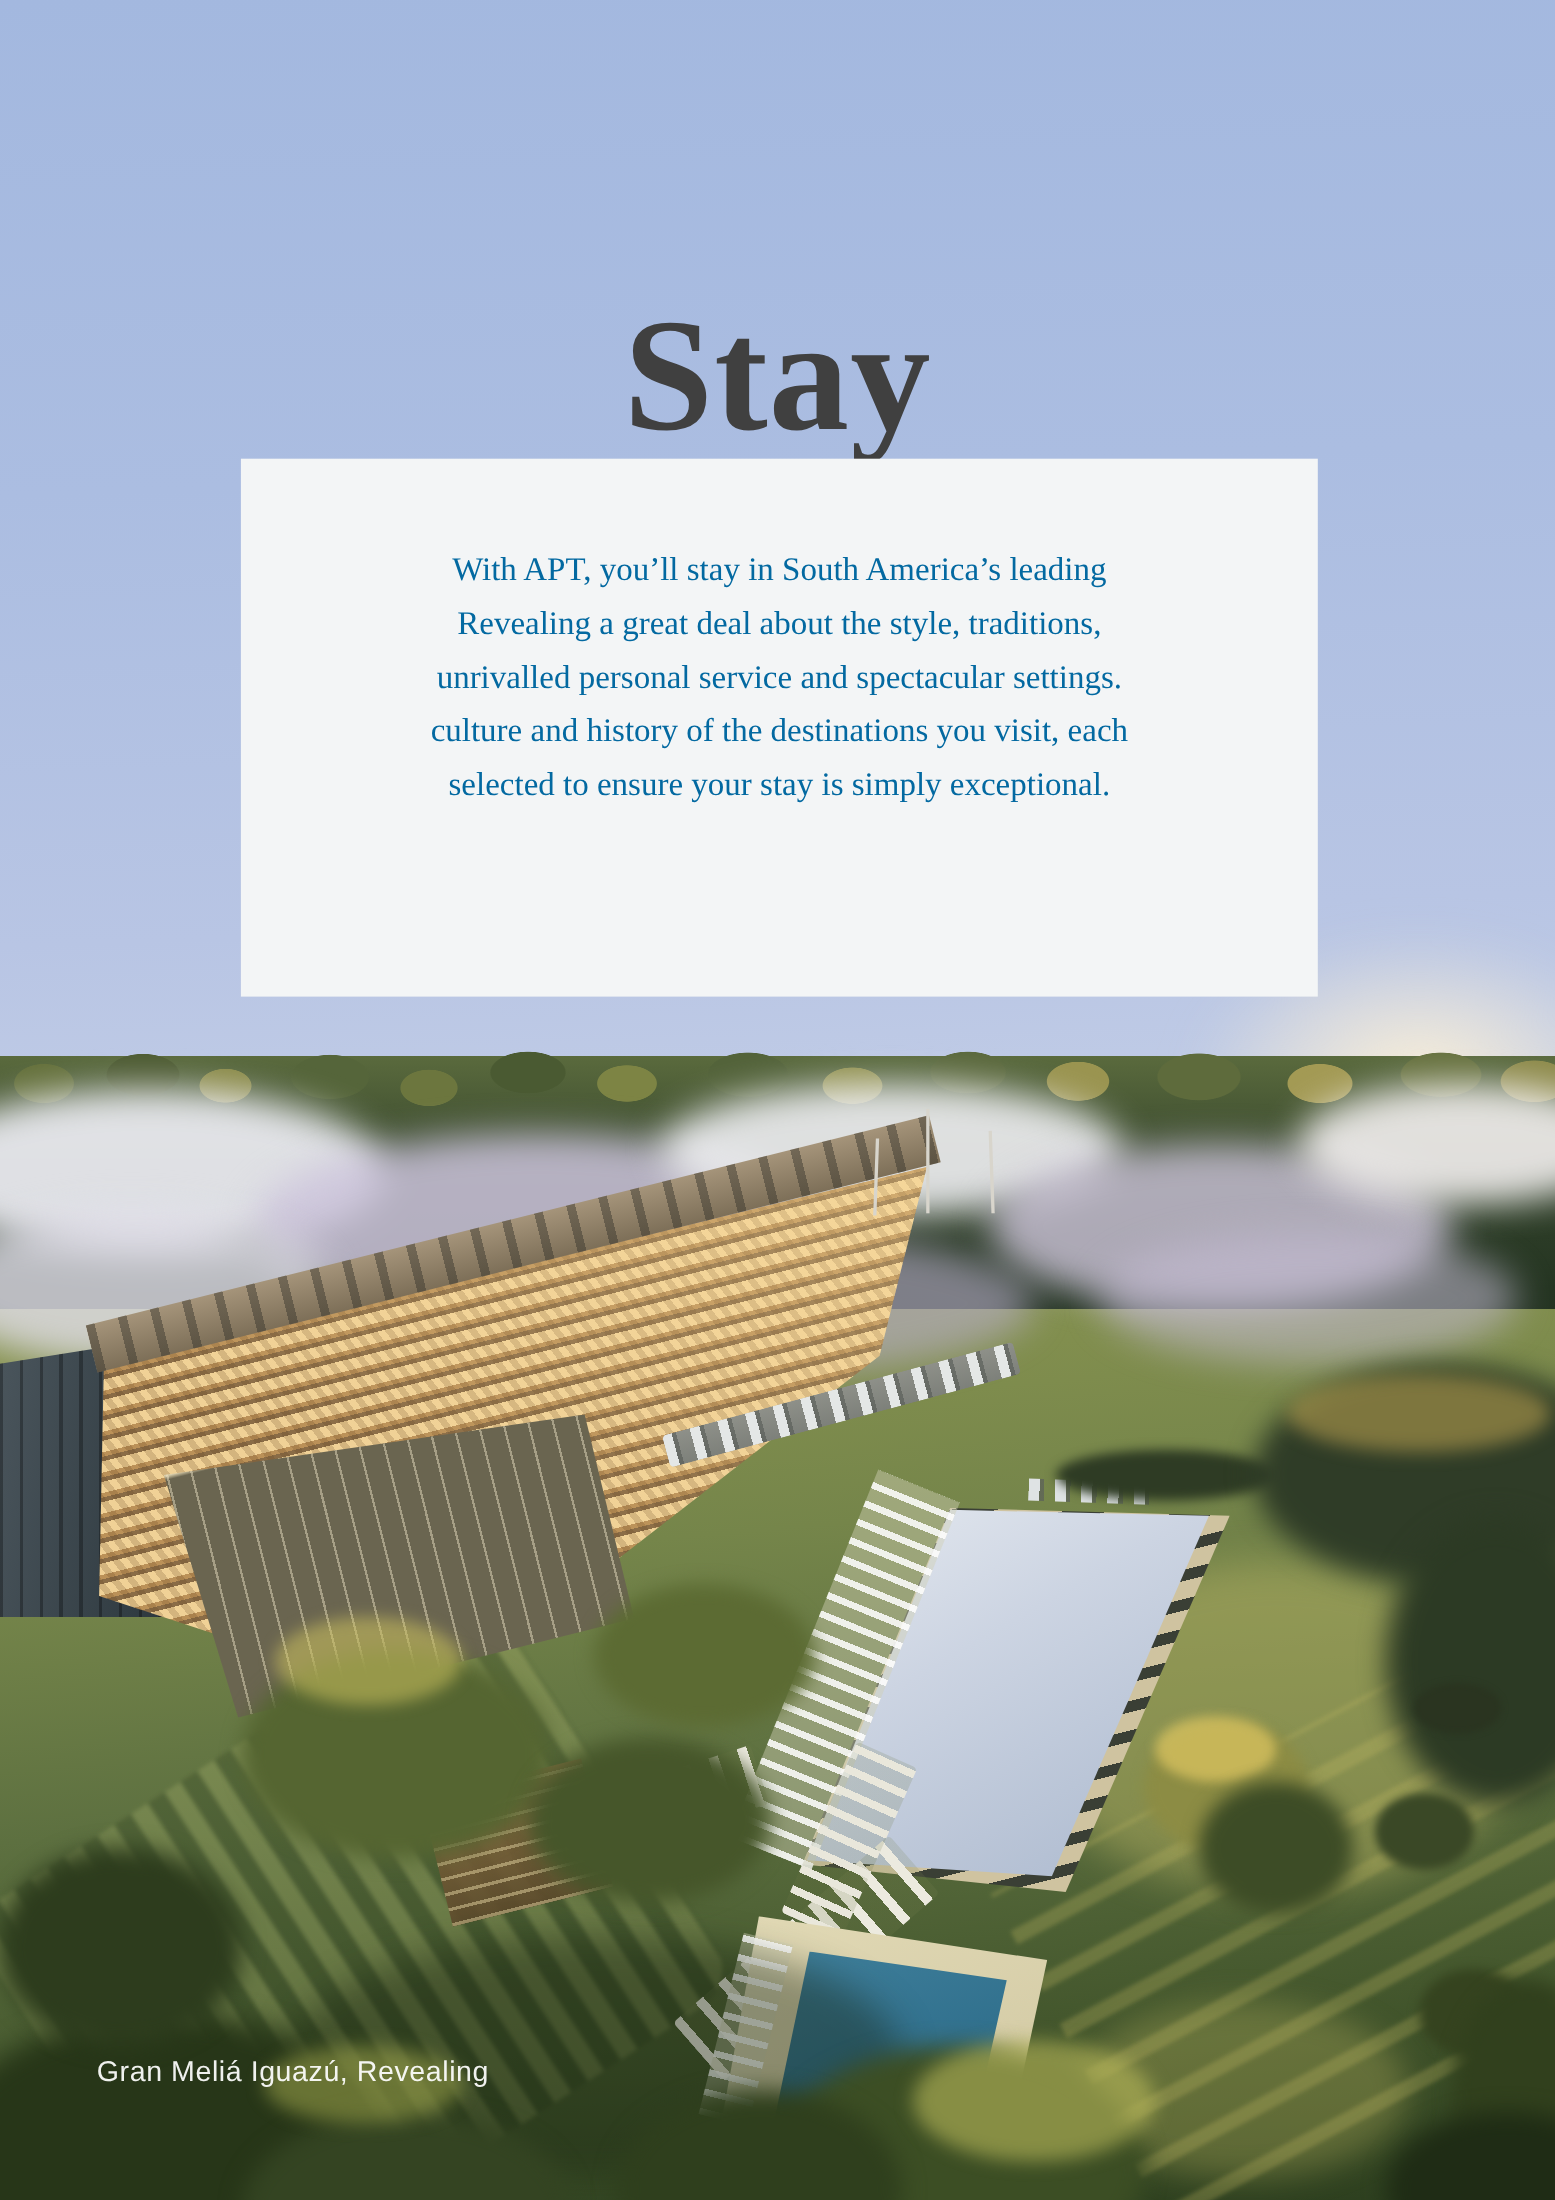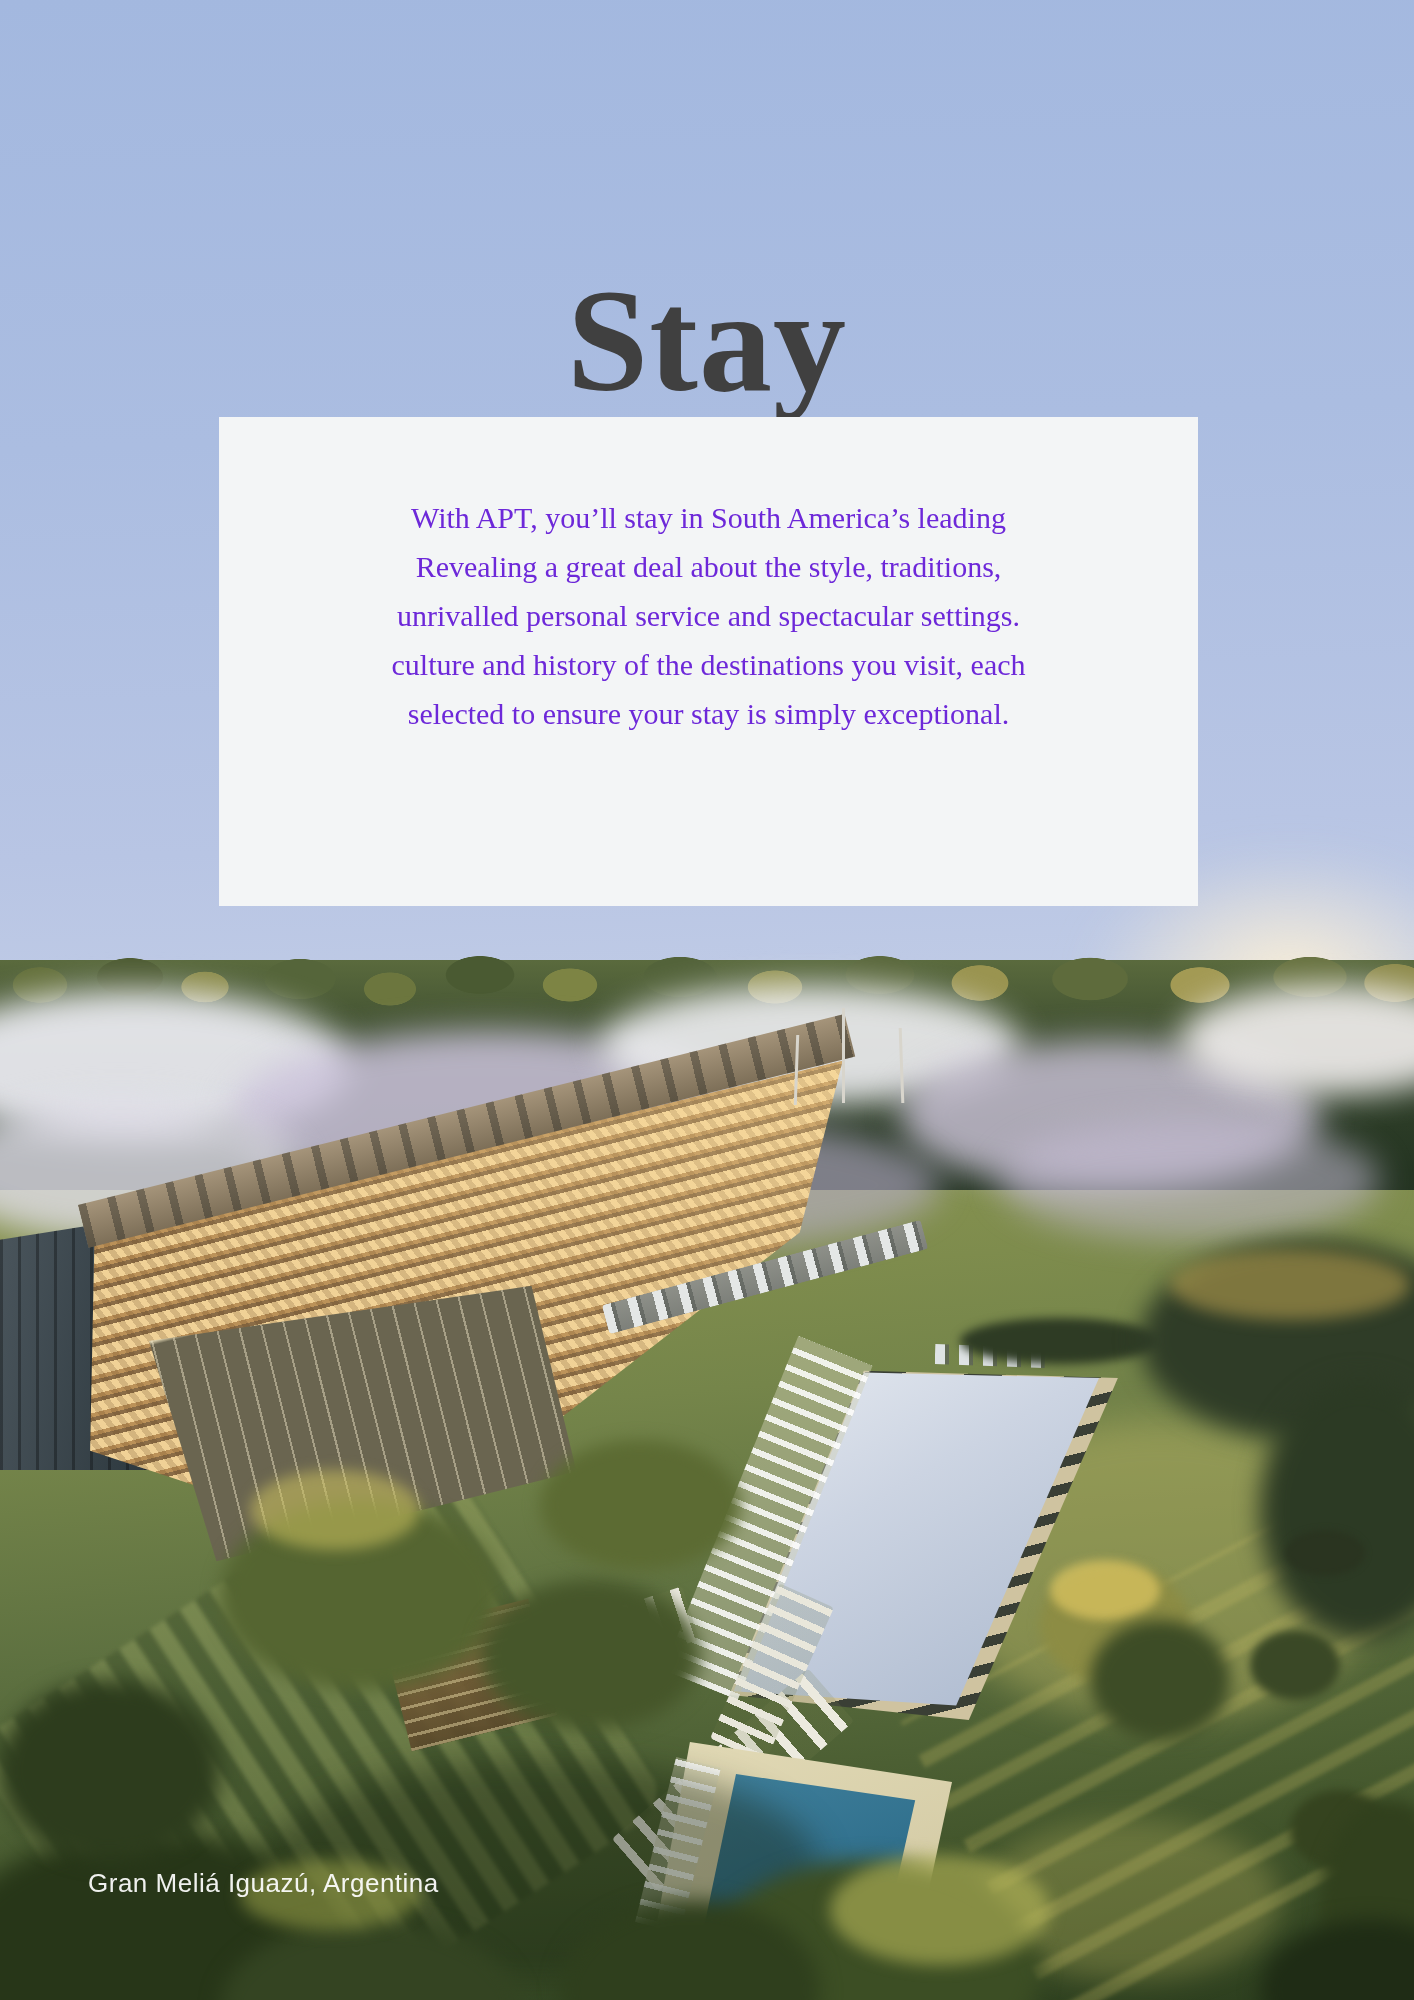--- a/index.html
+++ b/index.html
@@ -8,21 +8,21 @@
   .abs{position:absolute;}
   .photo{position:absolute;inset:0;overflow:hidden;
     background:linear-gradient(178deg,#a3b8df 0%,#abbde1 22%,#b8c5e4 42%,#cdd6e9 64%,#dfe3ea 78%,#eaebe9 90%,#e7e8e2 100%);}
   .blob{position:absolute;border-radius:50%;}
   .zebraA{background:repeating-linear-gradient(90deg,#eceadf 0 9px,rgba(120,130,80,.18) 9px 27px);}
   .title{position:absolute;left:0;top:170px;width:100%;text-align:center;
          font-size:146px;line-height:1;color:#404040;letter-spacing:1px;}
   .card{position:absolute;left:219px;top:417px;width:979px;height:489px;
         background:#f3f5f6;box-sizing:border-box;padding-top:76px;}
   .card .line{width:100%;text-align:center;white-space:nowrap;
-        font-size:30px;line-height:49px;color:#6d28d9;}
+        font-size:30px;line-height:49px;color:#0369a1;}
   .caption{position:absolute;left:88px;top:1868px;font-family:"Liberation Sans",sans-serif;
         font-size:26px;color:rgba(255,255,255,.93);letter-spacing:.5px;}
   .treetops{position:absolute;left:0;top:935px;width:1414px;height:95px;
     background:
       radial-gradient(46px 30px at 40px 50px,#65713c 58%,transparent 60%),
       radial-gradient(56px 32px at 130px 42px,#4e5c33 58%,transparent 60%),
       radial-gradient(40px 26px at 205px 52px,#8a8a48 58%,transparent 60%),
       radial-gradient(60px 34px at 300px 44px,#55653a 58%,transparent 60%),
       radial-gradient(44px 28px at 390px 54px,#6c763e 58%,transparent 60%),
       radial-gradient(58px 32px at 480px 40px,#4a5a32 58%,transparent 60%),
@@ -164,21 +164,21 @@
     <div class="blob" style="left:560px;top:1900px;width:260px;height:180px;filter:blur(10px);background:#2f3f1d;"></div>
     <div class="blob" style="left:-60px;top:1830px;width:420px;height:280px;filter:blur(12px);background:#273618;"></div>
     <div class="blob" style="left:220px;top:1920px;width:300px;height:180px;filter:blur(10px);background:#344422;"></div>
     <div class="blob" style="left:240px;top:1860px;width:180px;height:70px;filter:blur(8px);background:rgba(170,175,80,.5);"></div>
     <div class="blob" style="left:0px;top:1680px;width:220px;height:180px;filter:blur(10px);background:#2d3c1d;"></div>
     <div class="blob" style="left:220px;top:1500px;width:280px;height:190px;filter:blur(9px);background:#556531;"></div>
     <div class="blob" style="left:250px;top:1470px;width:170px;height:80px;filter:blur(7px);background:rgba(205,195,95,.55);"></div>
     <div class="blob" style="left:480px;top:1580px;width:220px;height:150px;filter:blur(9px);background:#46562a;"></div>
     <div class="blob" style="left:540px;top:1440px;width:200px;height:130px;filter:blur(8px);background:#5c6b33;"></div>
 
-    <div class="caption">Gran Meliá Iguazú, Argentina</div>
+    <div class="caption">Gran Meliá Iguazú, Revealing</div>
   </div>
 
   <h1 class="title">Stay</h1>
 
   <div class="card">
     <div class="line">With APT, you’ll stay in South America’s leading</div>
     <div class="line">Revealing a great deal about the style, traditions,</div>
     <div class="line">unrivalled personal service and spectacular settings.</div>
     <div class="line">culture and history of the destinations you visit, each</div>
     <div class="line">selected to ensure your stay is simply exceptional.</div>

